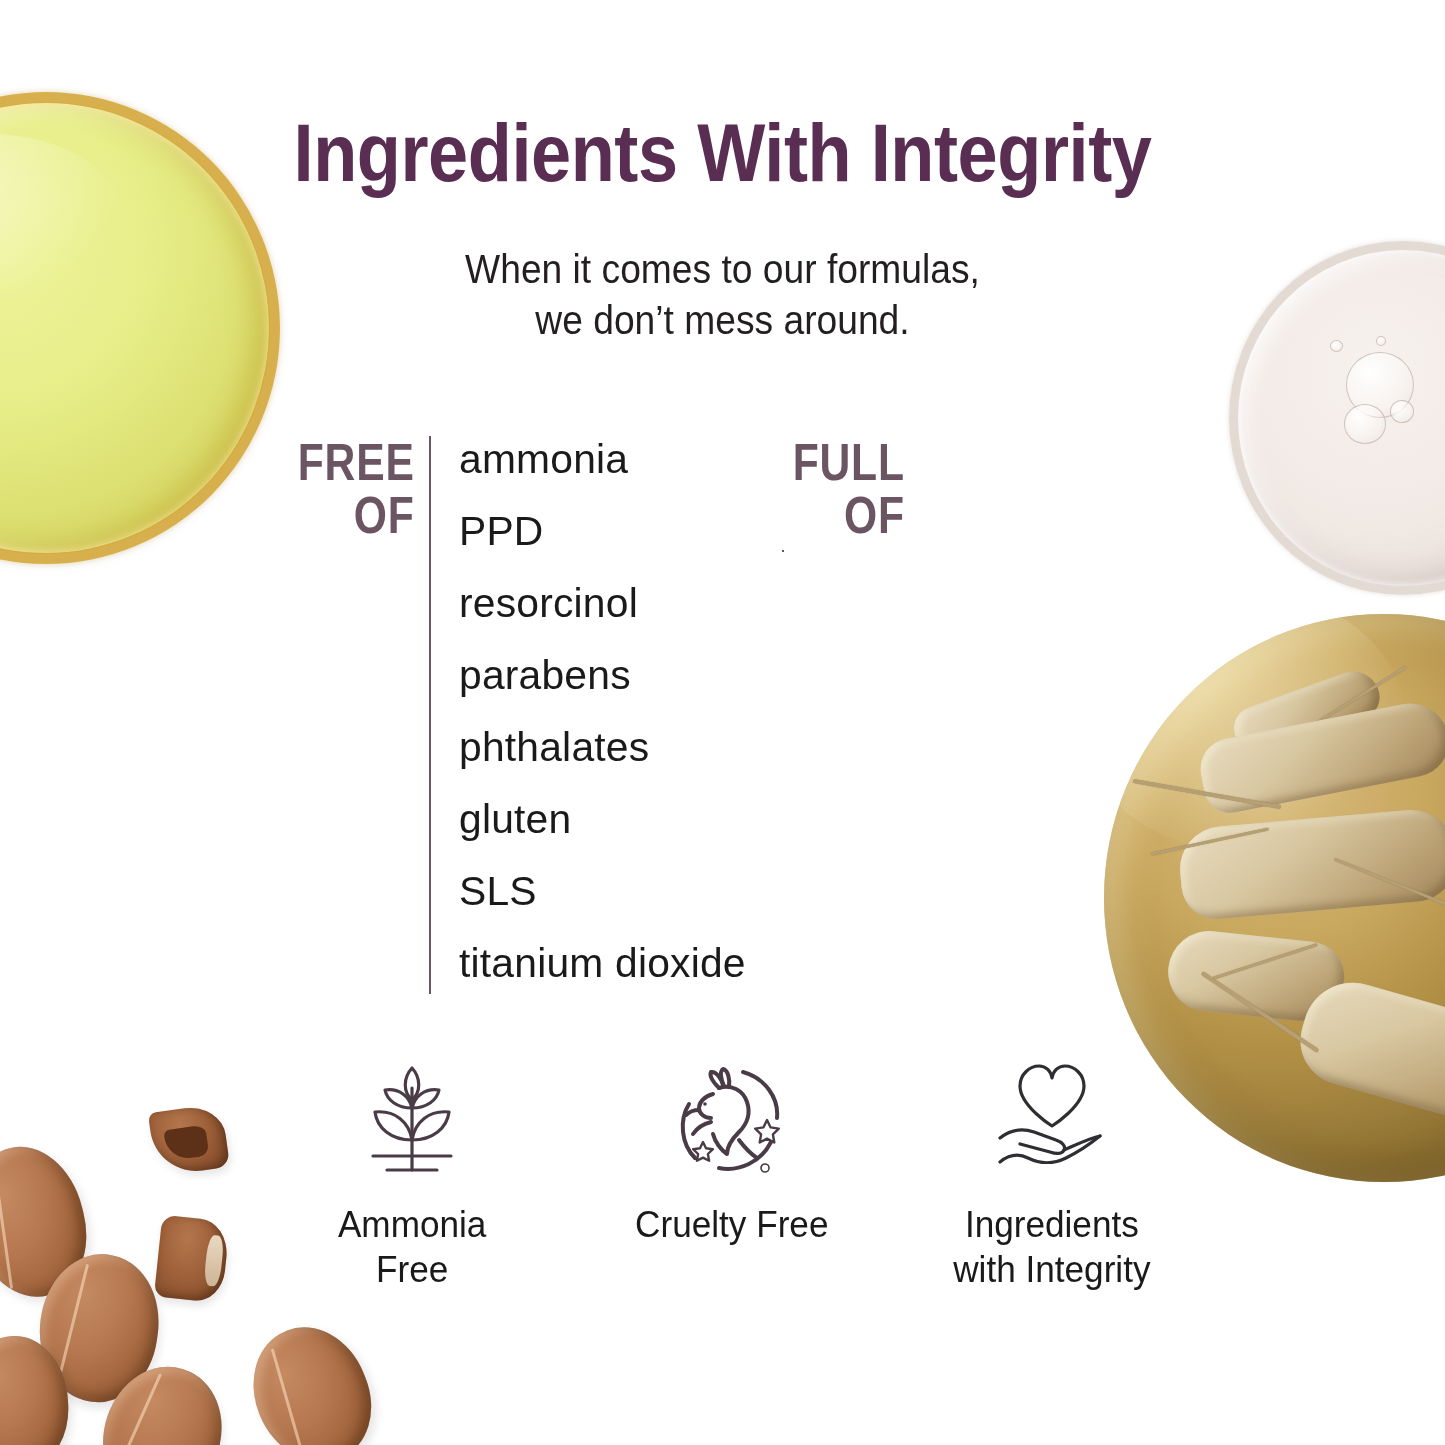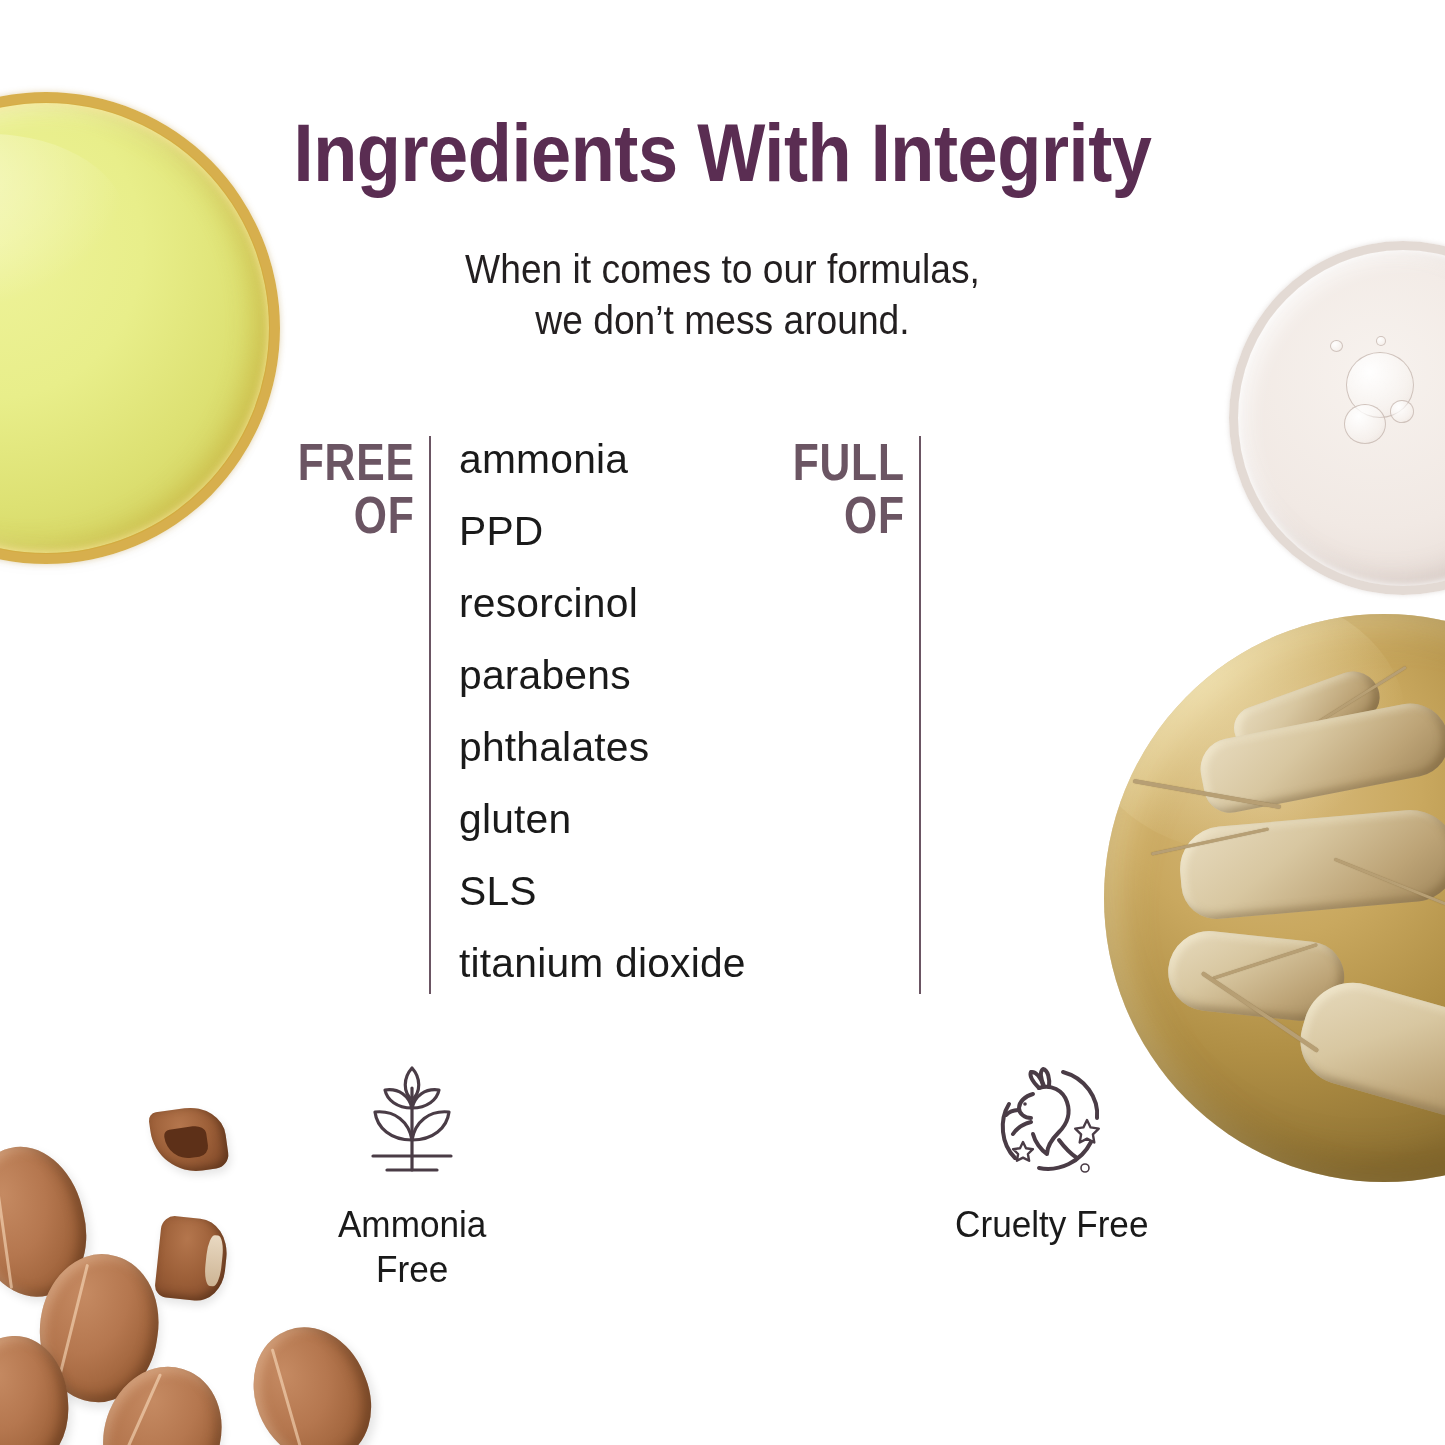--- a/index.html
+++ b/index.html
@@ -149,21 +149,21 @@
     transform:scaleX(.93);
   }
   #subtitle div{ display:block; }
 
   
   #lists{
     position:absolute; left:0; top:428px; width:1445px; height:580px;
   }
   .col{ position:absolute; top:0; height:570px; display:flex; }
   #col-free{ left:272px; }
-  #col-full{ left:768px; }
+  #col-full{ left:768px;flex-direction:column; }
 
   .col-label{
     font-family:"Liberation Sans Narrow","Liberation Sans", sans-serif;
     font-weight:700;
     font-size:52px;
     line-height:1.02;
     color:#6b5563;
     text-align:right;
     letter-spacing:1px;
     transform:scaleX(.82);
@@ -331,16 +331,35 @@
 
           <path d="M98 62 l3.6 7.4 8.2 1.2 -5.9 5.8 1.4 8.1 -7.3 -3.9 -7.3 3.9 1.4 -8.1 -5.9 -5.8 8.2 -1.2 z" stroke-width="2.4"></path>
           <path d="M34 84 l3 6.2 6.9 1 -5 4.8 1.2 6.8 -6.1 -3.2 -6.1 3.2 1.2 -6.8 -5 -4.8 6.9 -1 z" stroke-width="2.4"></path>
 
           <circle cx="96" cy="110" r="4" stroke-width="1.6"></circle>
         </svg>
       </div>
       <div class="blabel">Cruelty Free</div>
     </div>
 
+    <div class="badge" id="badge-integrity">
+      <div class="glyph">
+        <svg width="132" height="126" viewBox="0 0 132 126" fill="none" stroke="#2e2e33" stroke-width="3.2" stroke-linecap="round" stroke-linejoin="round">
+
+          <path d="M66 68 C66 68 34 48 34 28 C34 16 44 8 53 8 C60 8 65 13 66 20
+                   C67 13 72 8 79 8 C88 8 98 16 98 28 C98 48 66 68 66 68 Z"></path>
+
+          <path d="M14 80 C24 72 36 70 48 74 L70 82 C76 84 80 88 78 92
+                   C76 96 70 96 64 94 L34 86"></path>
+
+          <path d="M14 104 C24 96 34 96 42 100 C54 106 68 106 80 100
+                   C92 94 104 86 114 78"></path>
+
+          <path d="M78 92 C92 86 104 80 114 78"></path>
+        </svg>
+      </div>
+      <div class="blabel">Ingredients
+with Integrity</div>
+    </div>
 
   </div>
 
 </div>
 
 </body></html>

